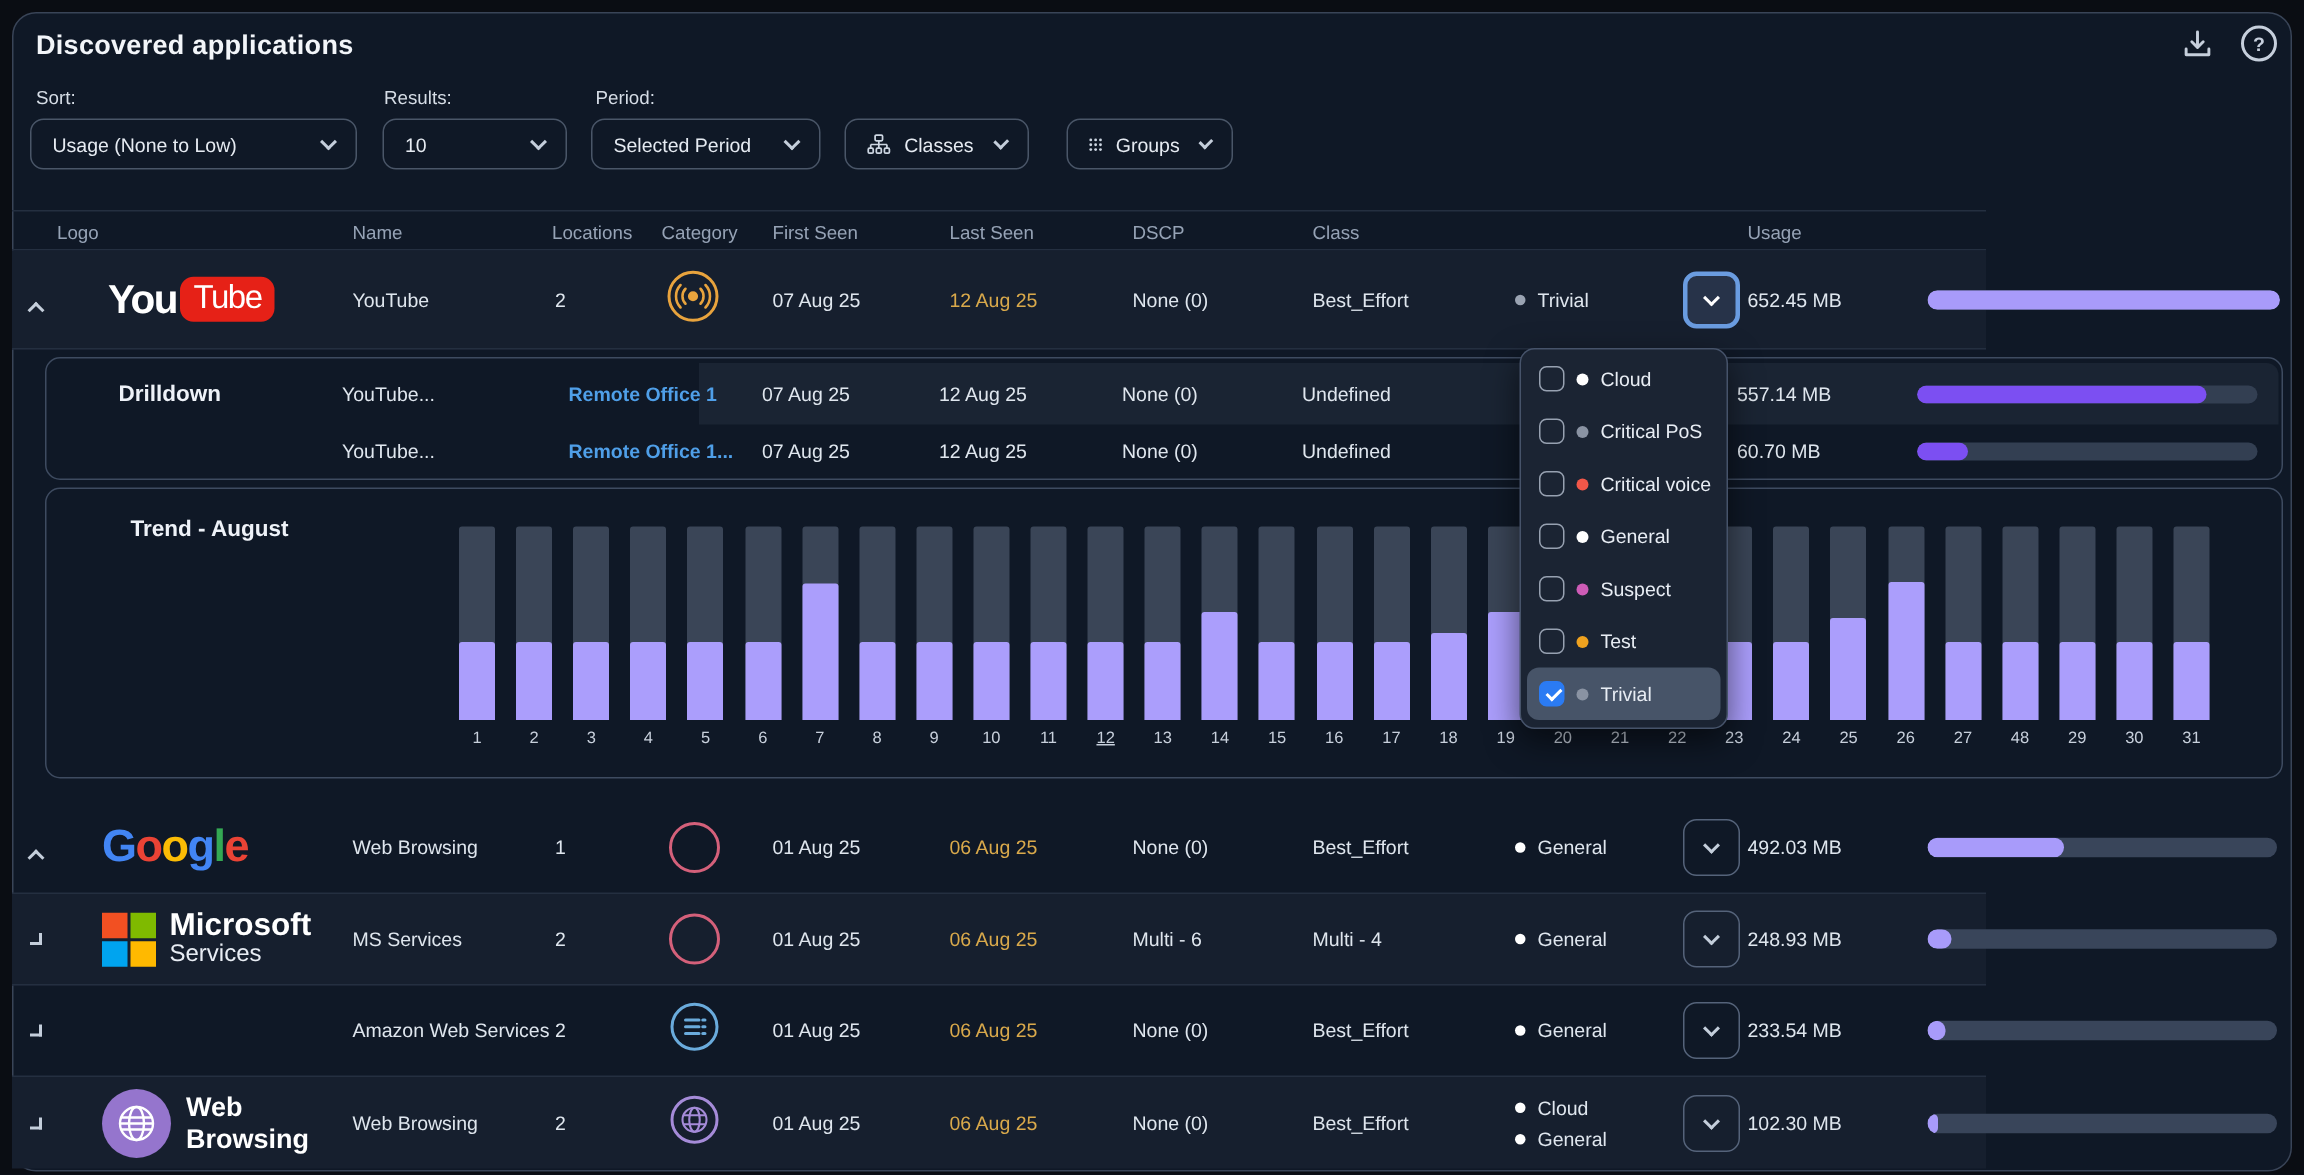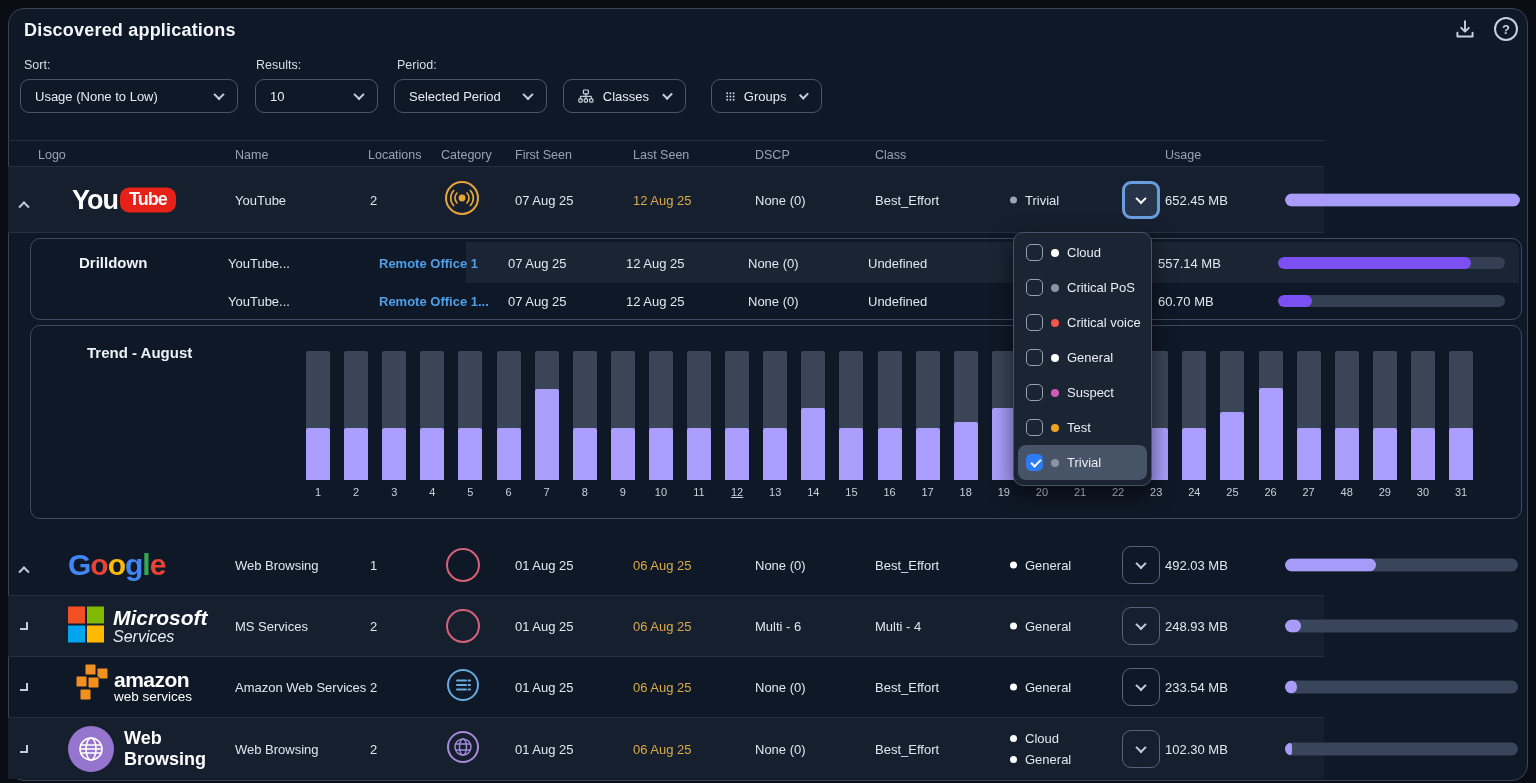--- a/index.html
+++ b/index.html
@@ -40,23 +40,23 @@
   .menu-item { height:35px; display:flex; align-items:center; padding:0 10px 0 12px; cursor:pointer; }
   .menu-item.checked { background:#475468; border-radius:8px; margin:0 4px 3px 4px; padding-left:8px; }
   .cbox { width:17px; height:17px; border:1.5px solid #97a1b1; border-radius:5px; flex:0 0 auto; position:relative; }
   .menu-item.checked .cbox { background:#2b7bf3; border-color:#2b7bf3; }
   .menu-item.checked .cbox::after { content:""; position:absolute; left:4px; top:4px; width:8px; height:4px; border-left:2px solid #fff; border-bottom:2px solid #fff; transform:rotate(-45deg); }
   .mdot { width:8px; height:8px; border-radius:50%; margin:0 8px; flex:0 0 auto; }
   .mlabel { color:#e8edf4; font-size:13px; white-space:nowrap; }
   
   .yt-logo { display:flex; align-items:center; gap:2px; }
   .yt-you { color:#fff; font-size:27px; font-weight:bold; letter-spacing:-1px; }
-  .yt-tube { color:#fff; font-size:18px; font-weight:bold; background:#e62117; border-radius:9px; padding:1px 9px 3px 9px; letter-spacing:-1px; }
+  .yt-tube { color:#fff; font-size:22px; font-weight:normal; background:#e62117; border-radius:9px; padding:1px 9px 3px 9px; letter-spacing:-1px; }
   .g-logo span { font-size:30px; font-weight:bold; letter-spacing:-1px; }
-  .ms-logo { display:flex; gap:9px;font-style:italic; }
+  .ms-logo { display:flex; align-items:center; gap:9px; }
   .ms-grid { display:grid; grid-template-columns:17px 17px; grid-template-rows:17px 17px; gap:2px; }
   .ms-name { color:#fff; font-size:21px; font-weight:bold; line-height:21px; }
   .ms-sub { color:#e8edf4; font-size:16px; line-height:18px; }
   .amz-text1 { color:#fff; font-size:21px; font-weight:bold; line-height:19px; letter-spacing:-.5px; }
   .amz-text2 { color:#fff; font-size:13.5px; line-height:15px; }
   .wb-logo { display:flex; align-items:center; gap:10px; }
   .wb-circle { width:46px; height:46px; border-radius:50%; background:#9575cd; display:flex; align-items:center; justify-content:center; }
   .wb-text { color:#fff; font-size:18px; font-weight:bold; line-height:21px; width:88px; white-space:normal; }
   .iconbtn { cursor:pointer; }
 </style>
@@ -380,35 +380,20 @@
       <span class="chev"></span>
     </div>
   <span class="cell txt" style="left:1157px;">248.93 MB</span>
   <div class="bar" style="left:1277px; width:233px;">
       <div class="fill" style="width: 7%;"></div>
     </div>
 </div>
 
 <div class="rowband hairline-b" style="top:657px; height:61px;">
   <span class="cell chev" style="left:12px; border-color:#c4cedb;"></span>
-  <div class="cell" style="left:60px; display:flex; align-items:center; gap:2px;">
-    <svg width="50" height="50" viewBox="0 0 50 50">
-      <g fill="#f19021" stroke="#0f1826" stroke-width="1">
-        <rect x="17" y="2" width="11" height="11" rx="1"></rect>
-          <rect x="29" y="6" width="11" height="11" rx="1"></rect>
-        <rect x="8" y="14" width="11" height="11" rx="1"></rect>
-          <rect x="20" y="15" width="11" height="11" rx="1"></rect>
-        <rect x="12" y="27" width="11" height="11" rx="1"></rect>
-      </g>
-    </svg>
-    <div style="margin-left:-6px;">
-      <div class="amz-text1">amazon</div>
-      <div class="amz-text2">web services</div>
-    </div>
-  </div>
   <span class="cell txt" style="left:227px;">Amazon Web Services</span>
   <span class="cell txt" style="left:362px;">2</span>
   <div class="cell" style="left:438px;">
     <svg width="34" height="34" viewBox="0 0 34 34" fill="none" stroke="#6aabdc" stroke-width="2">
       <circle cx="17" cy="17" r="15"></circle>
       <g stroke-width="2" stroke-linecap="round">
           <path d="M11 12.5h9M11 17h9M11 21.5h9"></path>
           <path d="M22.5 12.5h1.5M22.5 17h1.5M22.5 21.5h1.5"></path>
         </g>
     </svg>

